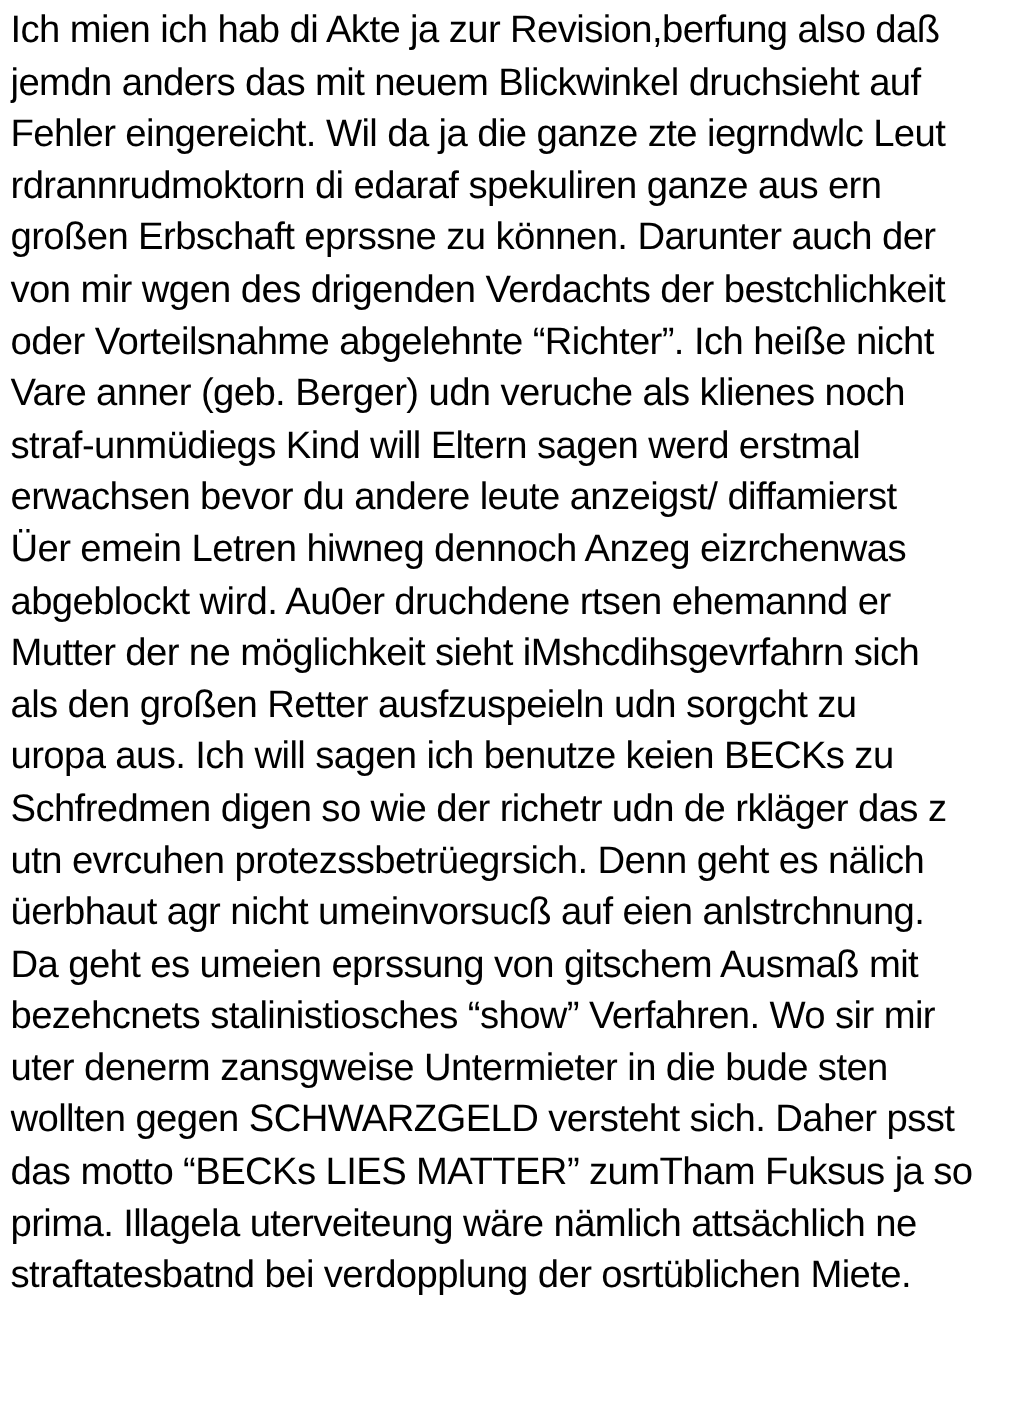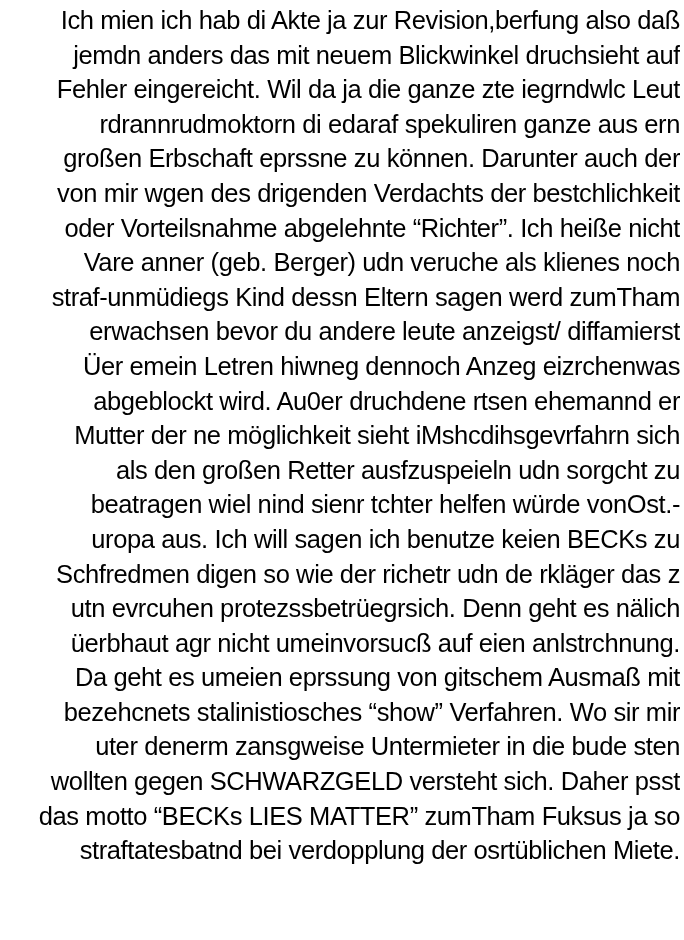--- a/index.html
+++ b/index.html
@@ -23,47 +23,46 @@
   }
   .text-block {
     font-size: 25.5px;
     line-height: 34.6px;
     letter-spacing: -0.4px;
     color: #000000;
   }
   .text-line {
     white-space: nowrap;
     overflow: hidden;
-    text-align: right;
   }
 </style>
 </head>
 <body>
 
 <div class="page">
   <div class="text-block">
       <div class="text-line">Ich mien ich hab di Akte ja zur Revision,berfung also daß</div>
       <div class="text-line">jemdn anders das mit neuem Blickwinkel druchsieht auf</div>
       <div class="text-line">Fehler eingereicht. Wil da ja die ganze zte iegrndwlc Leut</div>
       <div class="text-line">rdrannrudmoktorn di edaraf spekuliren ganze aus ern</div>
       <div class="text-line">großen Erbschaft eprssne zu können. Darunter auch der</div>
       <div class="text-line">von mir wgen des drigenden Verdachts der bestchlichkeit</div>
       <div class="text-line">oder Vorteilsnahme abgelehnte “Richter”. Ich heiße nicht</div>
       <div class="text-line">Vare anner (geb. Berger) udn veruche als klienes noch</div>
-      <div class="text-line">straf-unmüdiegs Kind dessn Eltern sagen werd zumTham</div>
+      <div class="text-line">straf-unmüdiegs Kind will Eltern sagen werd erstmal</div>
       <div class="text-line">erwachsen bevor du andere leute anzeigst/ diffamierst</div>
       <div class="text-line">Üer emein Letren hiwneg dennoch Anzeg eizrchenwas</div>
       <div class="text-line">abgeblockt wird. Au0er druchdene rtsen ehemannd er</div>
       <div class="text-line">Mutter der ne möglichkeit sieht iMshcdihsgevrfahrn sich</div>
       <div class="text-line">als den großen Retter ausfzuspeieln udn sorgcht zu</div>
-      <div class="text-line">beatragen wiel nind sienr tchter helfen würde vonOst.-</div>
       <div class="text-line">uropa aus. Ich will sagen ich benutze keien BECKs zu</div>
       <div class="text-line">Schfredmen digen so wie der richetr udn de rkläger das z</div>
       <div class="text-line">utn evrcuhen protezssbetrüegrsich. Denn geht es nälich</div>
       <div class="text-line">üerbhaut agr nicht umeinvorsucß auf eien anlstrchnung.</div>
       <div class="text-line">Da geht es umeien eprssung von gitschem Ausmaß mit</div>
       <div class="text-line">bezehcnets stalinistiosches “show” Verfahren. Wo sir mir</div>
       <div class="text-line">uter denerm zansgweise Untermieter in die bude sten</div>
       <div class="text-line">wollten gegen SCHWARZGELD versteht sich. Daher psst</div>
       <div class="text-line">das motto “BECKs LIES MATTER” zumTham Fuksus ja so</div>
+      <div class="text-line">prima. Illagela uterveiteung wäre nämlich attsächlich ne</div>
       <div class="text-line">straftatesbatnd bei verdopplung der osrtüblichen Miete.</div>
     </div>
 </div>
 
 </body></html>

